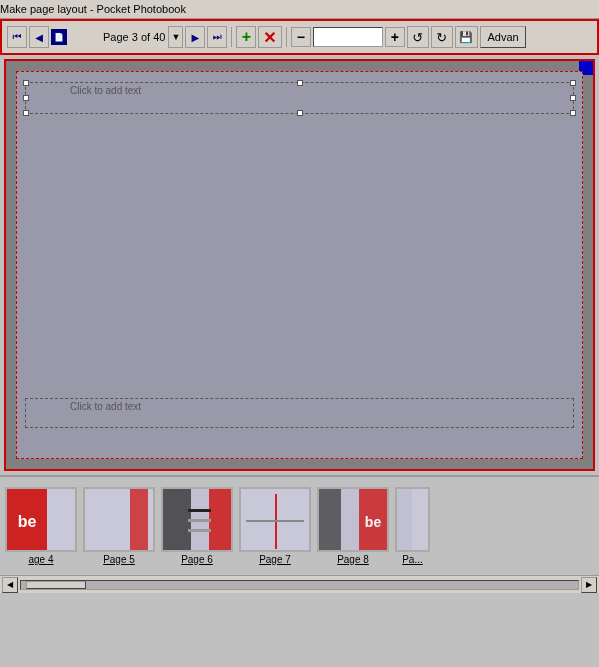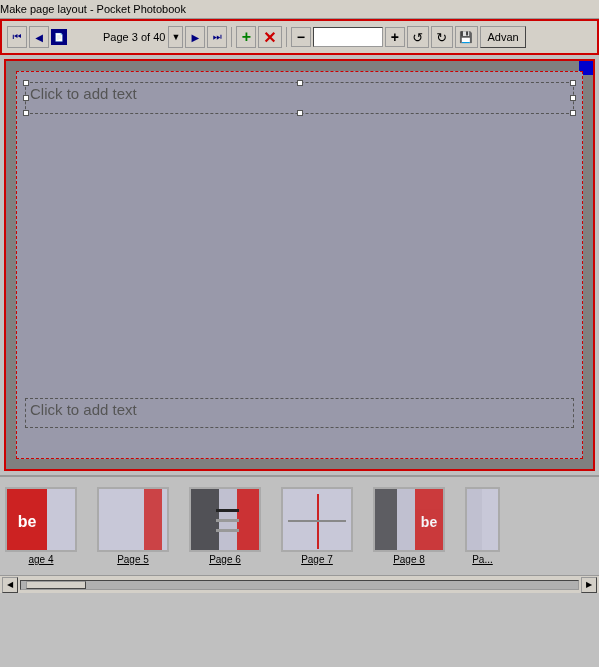--- a/index.html
+++ b/index.html
@@ -217,45 +217,46 @@
     .text-box-top .handle-tl { top: -3px; left: -3px; }
     .text-box-top .handle-tc { top: -3px; left: calc(50% - 3px); }
     .text-box-top .handle-tr { top: -3px; right: -3px; }
     .text-box-top .handle-ml { top: calc(50% - 3px); left: -3px; }
     .text-box-top .handle-mr { top: calc(50% - 3px); right: -3px; }
     .text-box-top .handle-bl { bottom: -3px; left: -3px; }
     .text-box-top .handle-bc { bottom: -3px; left: calc(50% - 3px); }
     .text-box-top .handle-br { bottom: -3px; right: -3px; }
 
     .text-placeholder {
-      font-size: 15px;
+      font-size: 10px;
       color: #555;
       padding: 2px 4px;
       cursor: text;
+      margin-left: 40px;
     }
 
     .text-box-bottom {
       position: absolute;
       bottom: 30px;
       left: 8px;
       right: 8px;
       height: 30px;
       border: 1px dashed #555;
       background: transparent;
     }
 
     
     .thumbnail-strip {
       background: #c0c0c0;
       border-top: 2px solid #999;
       height: 100px;
       display: flex;
       align-items: center;
       padding: 5px 5px;
-      gap: 20px;
+      gap: 6px;
       overflow: hidden;
       position: relative;
     }
 
     .thumb-item {
       display: flex;
       flex-direction: column;
       align-items: center;
       cursor: pointer;
       flex-shrink: 0;

